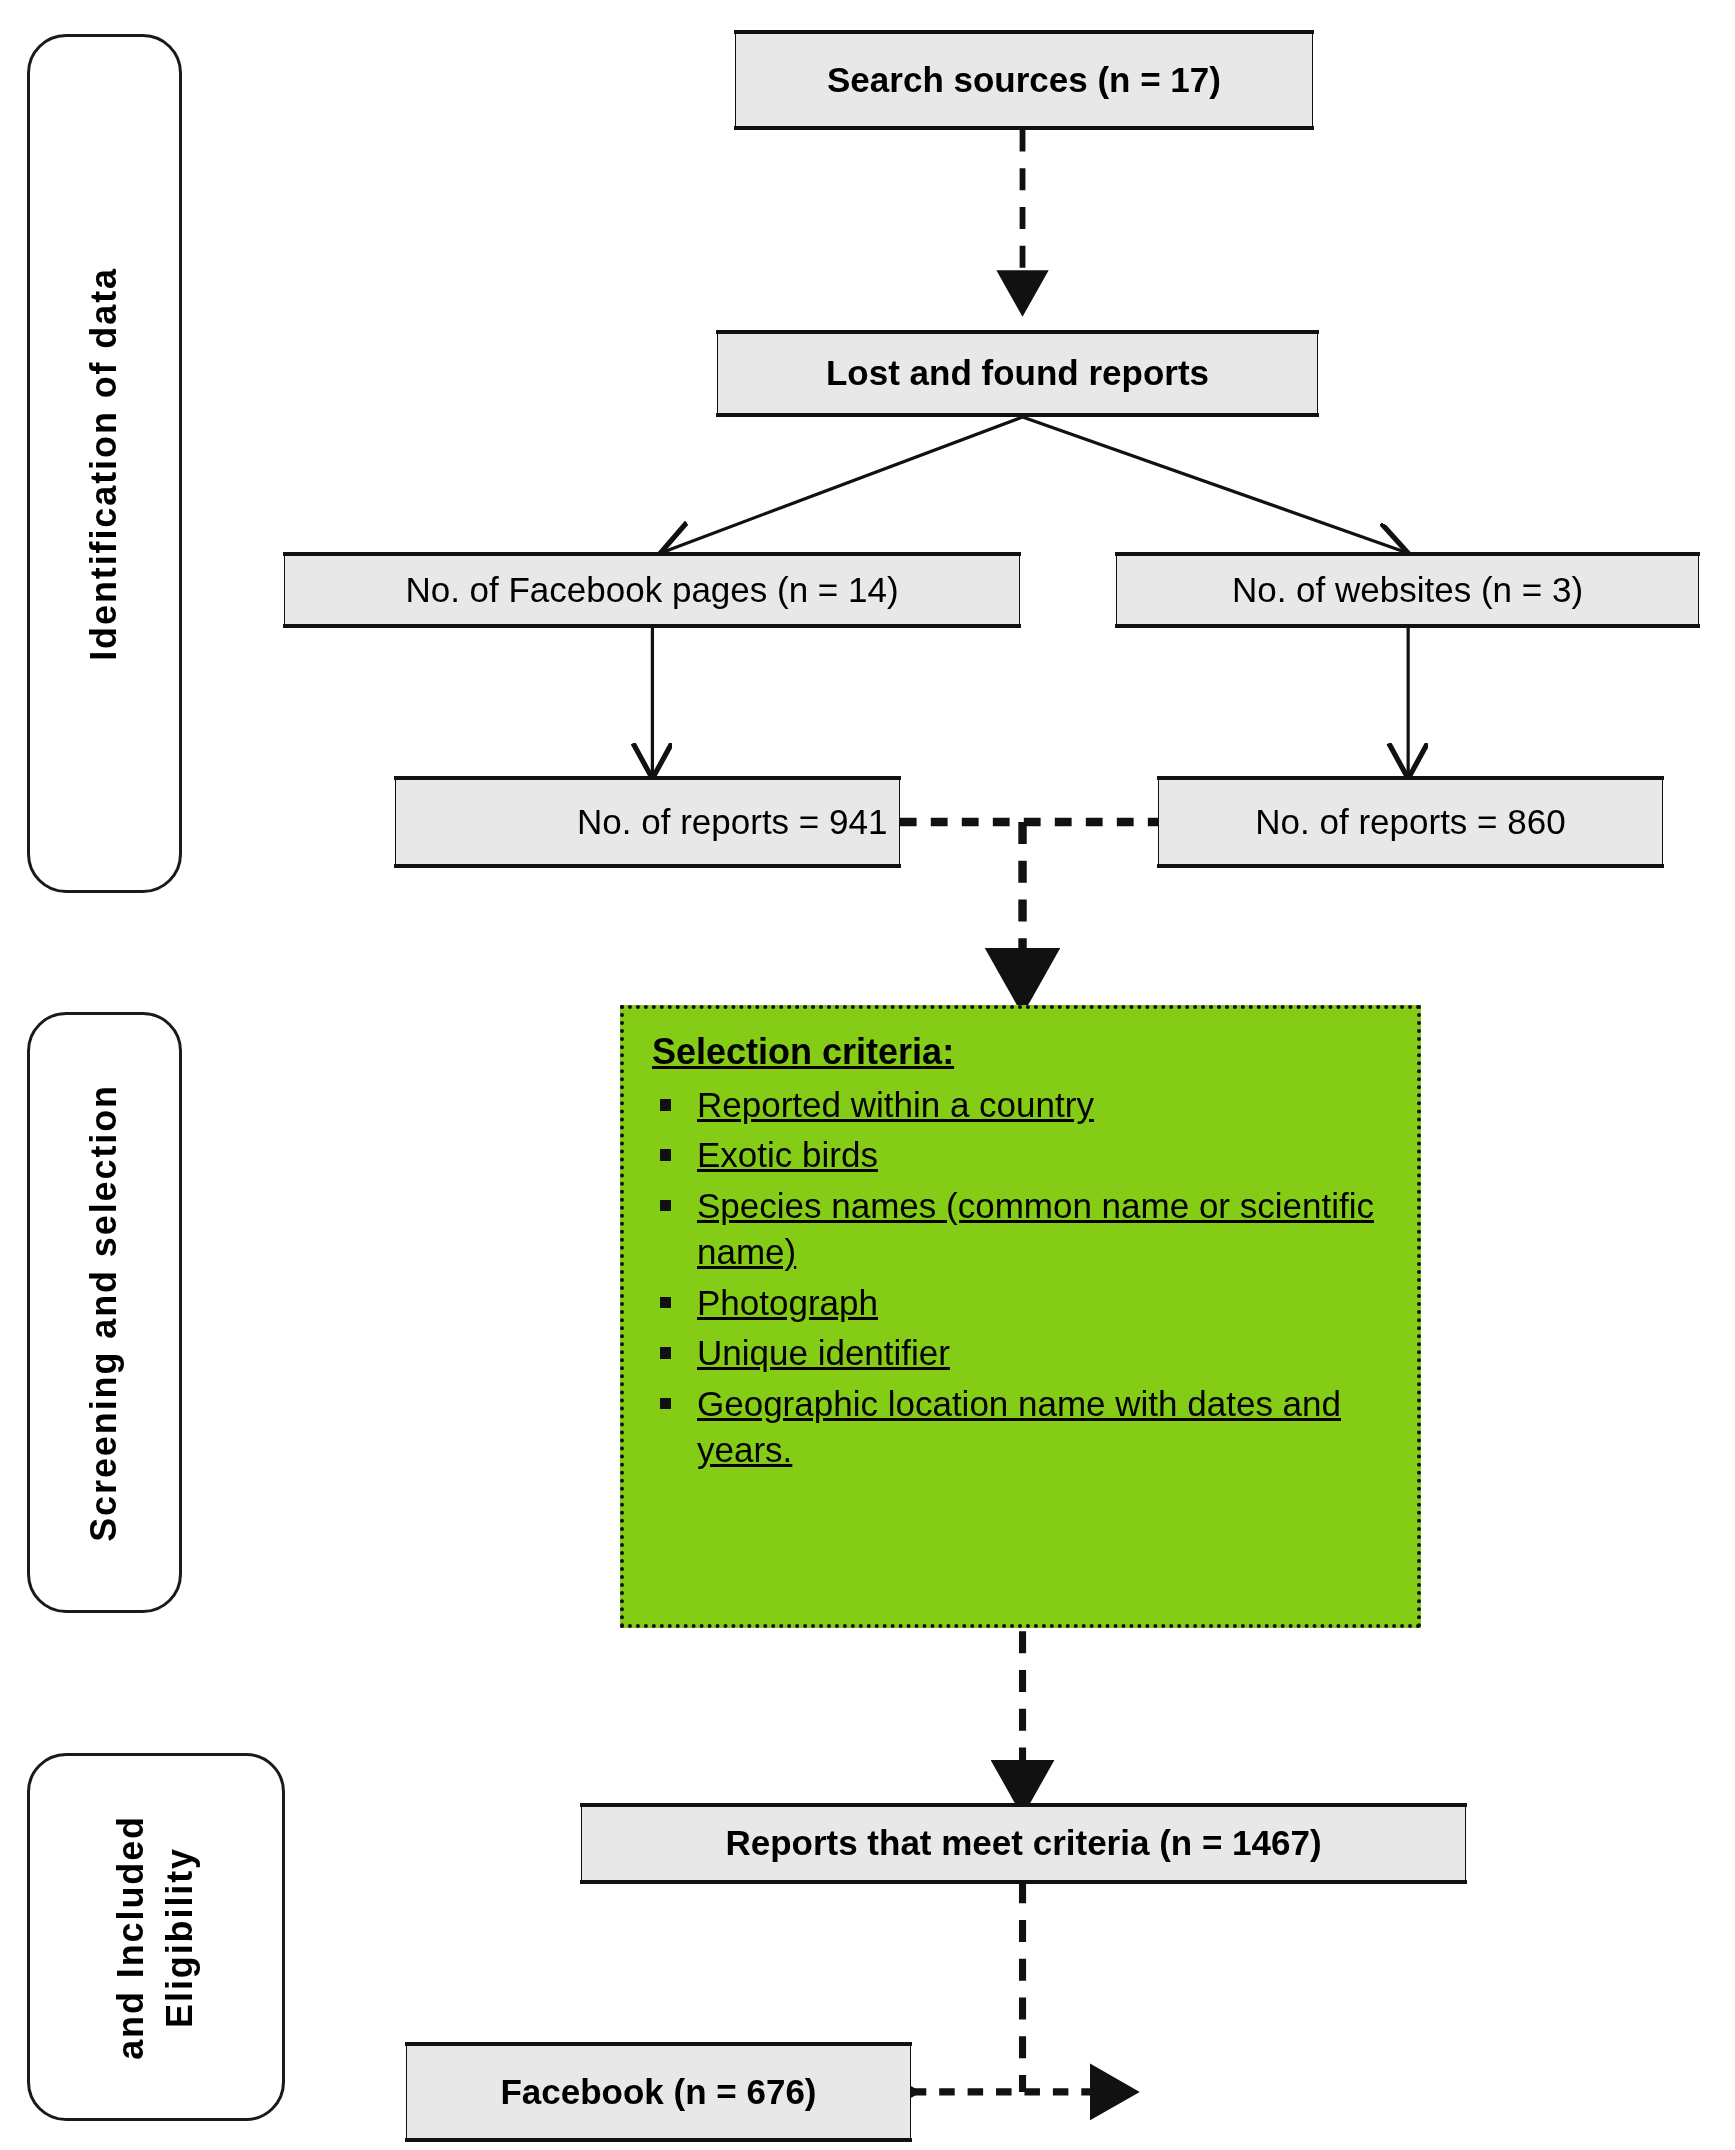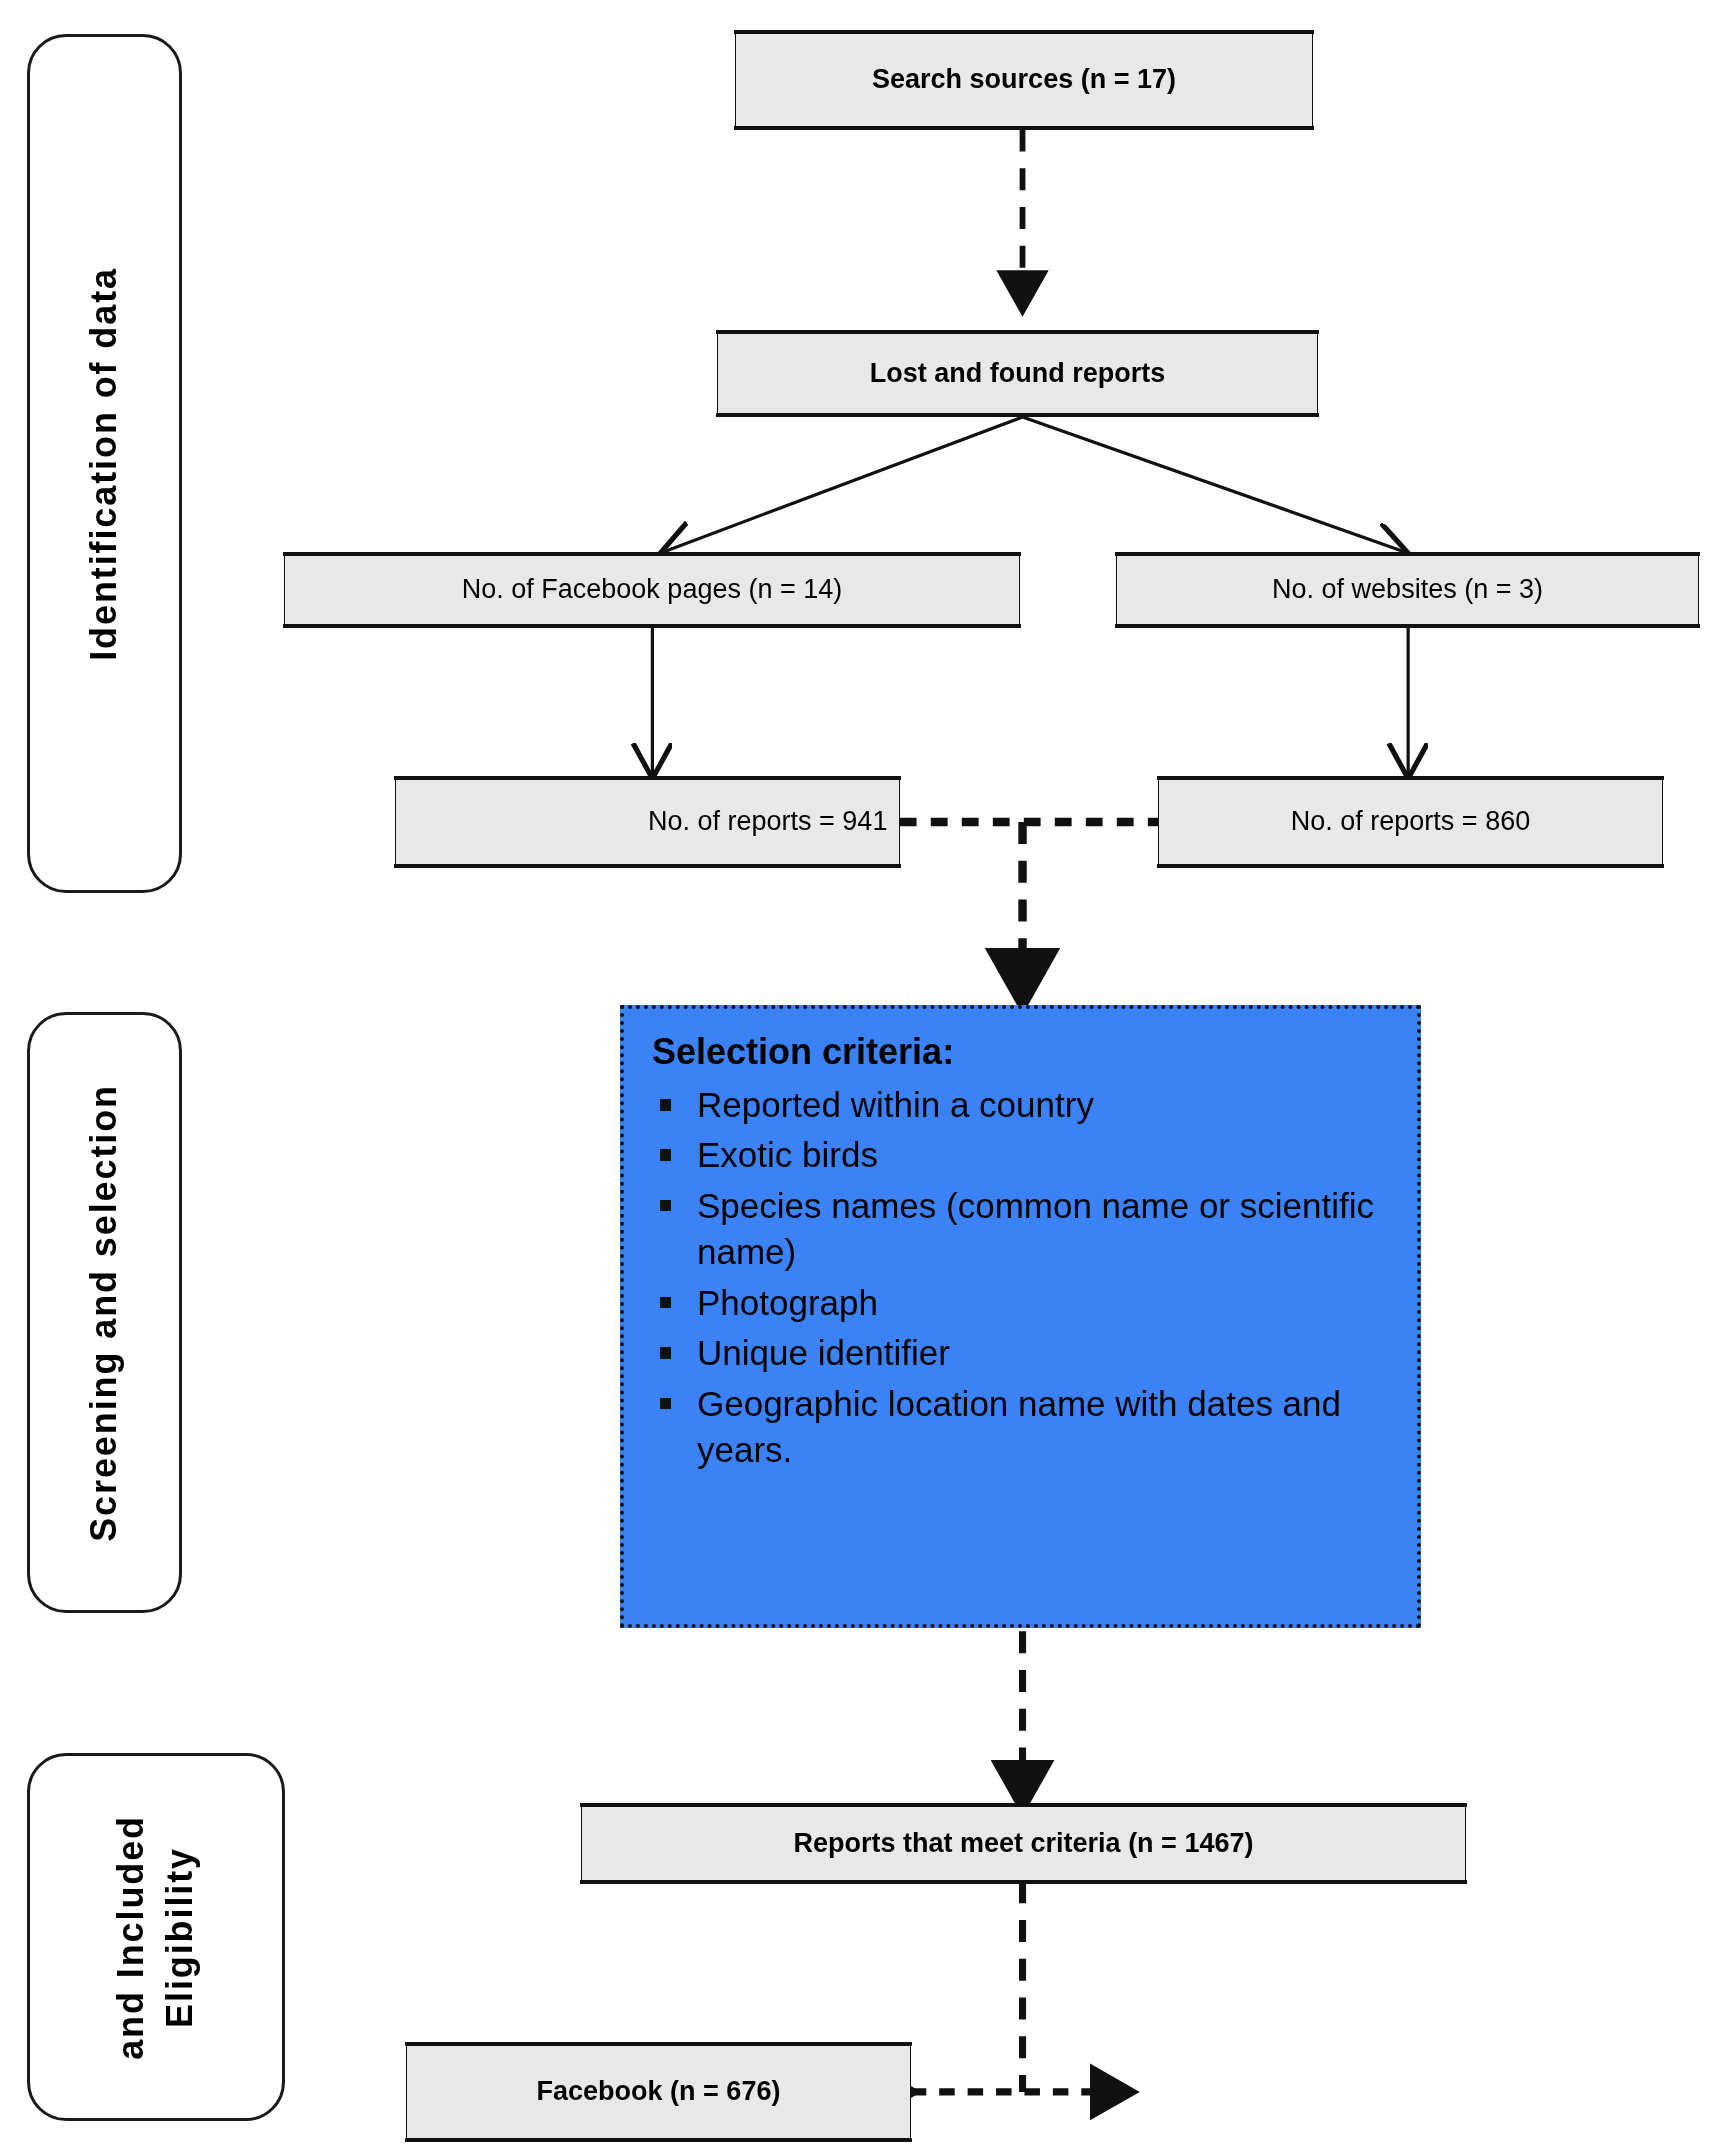--- a/index.html
+++ b/index.html
@@ -51,21 +51,21 @@
   
   .box {
     position: absolute;
     background: #e8e8e8;
     border: 1.9px solid #111111;
     box-sizing: border-box;
     display: flex;
     align-items: center;
     justify-content: center;
     text-align: center;
-    font-size: 27px;
+    font-size: 35px;
     line-height: 1.1;
     padding: 0 11.6px;
   }
   .box.bold { font-weight: bold; }
   .box.regular { font-weight: normal; }
 
   
   .box::before {
     content: "";
     position: absolute;
@@ -77,24 +77,25 @@
     content: "";
     position: absolute;
     left: -1.9px; right: -1.9px; bottom: -1.9px;
     height: 3.9px;
     background: #111111;
   }
 
   
   .criteria-box {
     position: absolute;
-    background: #3b82f6;
+    background: #84cc16;
     border: 4.5px dotted #111111;
     box-sizing: border-box;
     padding: 22px 26px 7px 28px;
+    text-decoration: underline;
   }
   .criteria-title {
     font-weight: bold;
     font-size: 36px;
     margin-bottom: 9px;
   }
   .criteria-list {
     list-style: none;
     margin: 0;
     padding: 0;

